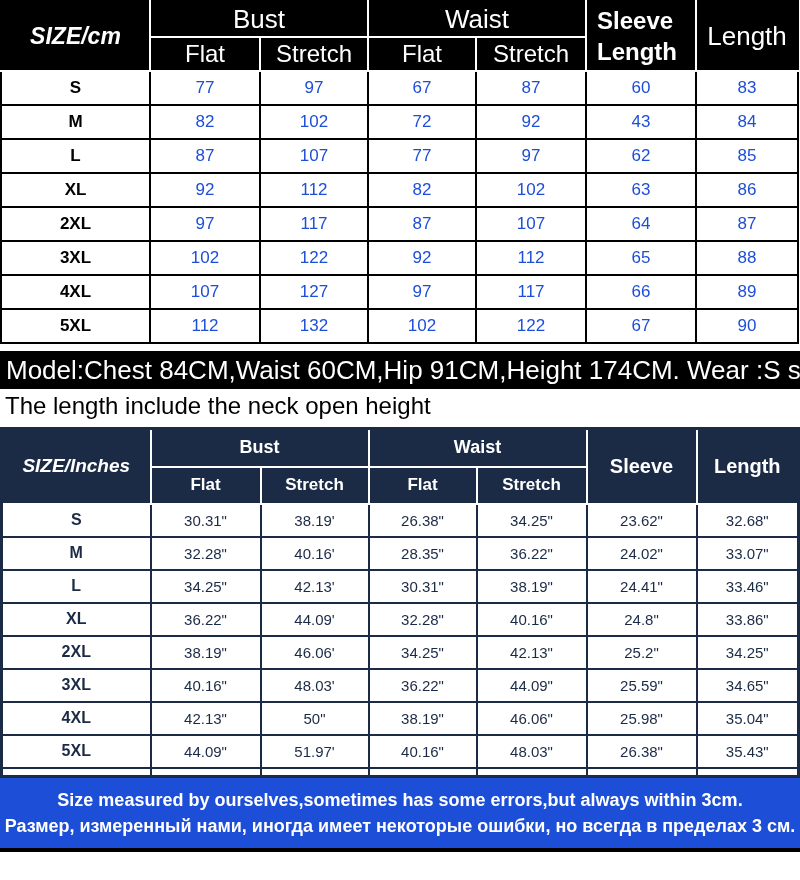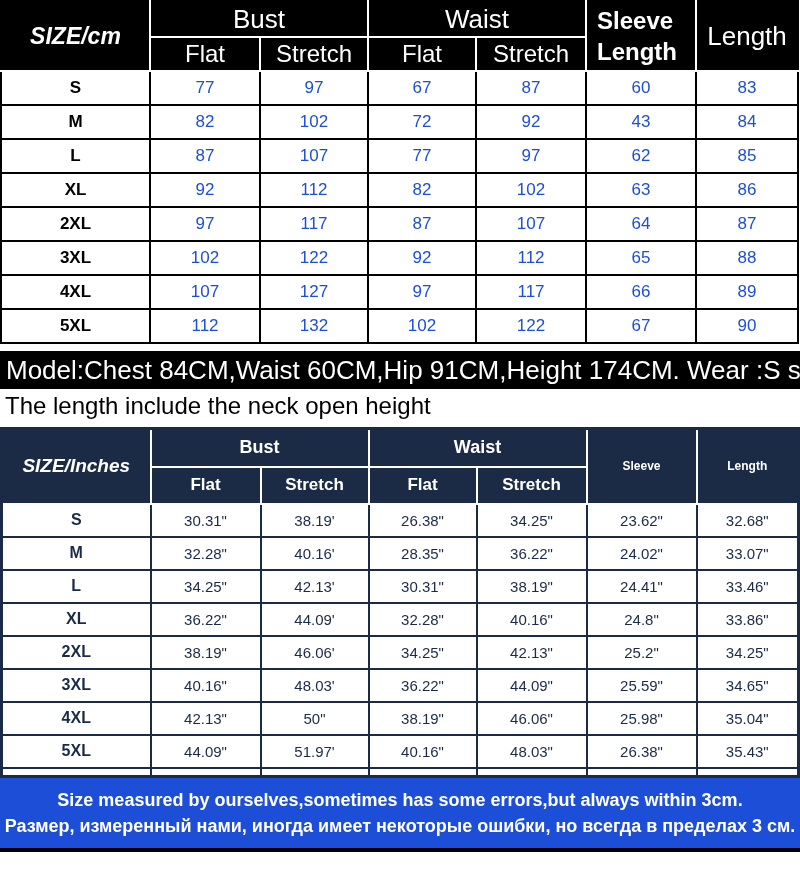--- a/index.html
+++ b/index.html
@@ -58,21 +58,21 @@
     background: #1b2a45; color: #ffffff;
     border: 2px solid #ffffff;
     font-weight: bold; text-align: center; padding: 0;
   }
   .t2 thead tr:first-child th { border-top-color: #1b2a45; }
   .t2 thead th:first-child { border-left-color: #1b2a45; }
   .t2 thead th:last-child { border-right-color: #1b2a45; }
   .t2 th.corner { font-style: italic; font-size: 19px; }
   .t2 th.group { font-size: 18px; height: 38px; }
   .t2 th.sub { font-size: 17px; height: 37px; }
-  .t2 th.single { font-size: 12px; }
+  .t2 th.single { font-size: 20px; }
   .t2 tbody td {
     background: #ffffff; color: #1b2a45;
     border: 2px solid #1b2a45;
     text-align: center; font-size: 15px;
     height: 33px; padding: 0;
   }
   .t2 tbody td.size-label { font-weight: bold; font-size: 16px; }
   .t2 tr.cut-row td { height: 9px; }
 
   

